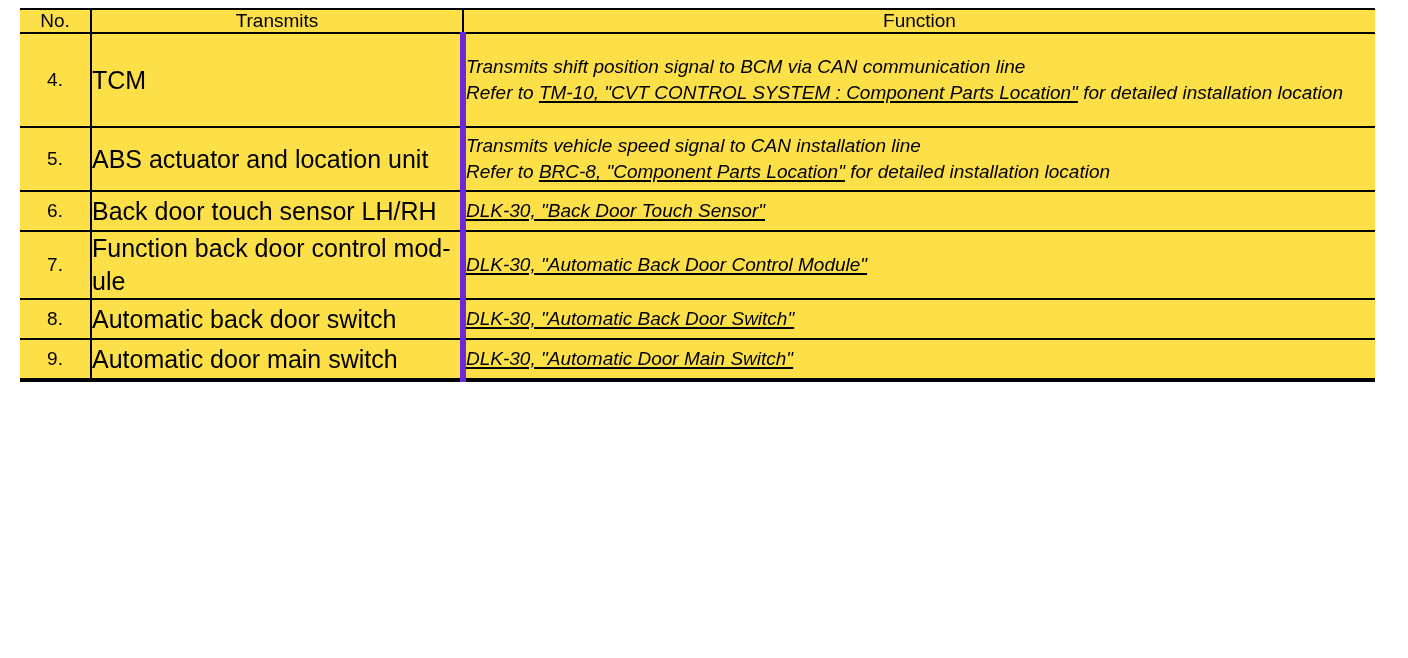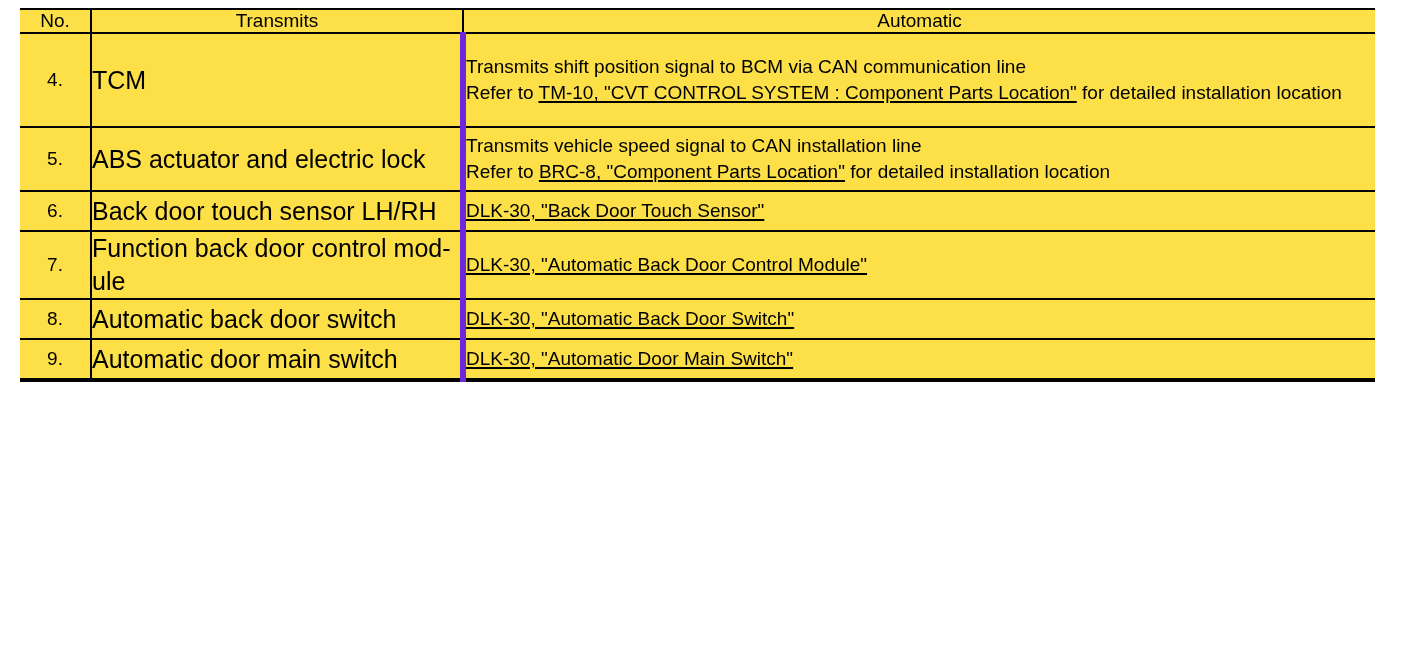--- a/index.html
+++ b/index.html
@@ -87,21 +87,21 @@
 
   
   .xref {
     text-decoration: underline;
     text-decoration-thickness: 2px;
     text-underline-offset: 2px;
     color: #000;
     cursor: pointer;
   }
 
-  .fn-line { display: block; white-space: normal; }
+  .fn-line { display: block; white-space: normal; font-style: italic; }
 
   
   .r-tall3 td { height: 92px; }
   .r-tall2 td { height: 62px; }
   .r-single td { height: 38px; }
   .r-wrap2 td { height: 66px; }
 </style>
 </head>
 <body>
 
@@ -111,37 +111,37 @@
     <colgroup>
       <col class="col-no">
       <col class="col-component">
       <col class="col-function">
     </colgroup>
 
     <thead>
       <tr>
         <th class="h-no">No.</th>
         <th class="h-component">Transmits</th>
-        <th class="h-function">Automatic</th>
+        <th class="h-function">Function</th>
       </tr>
     </thead>
 
     <tbody id="table-body">
 
     <tr class="r-tall3">
           <td class="c-no">4.</td>
           <td class="c-component">TCM</td>
           <td class="c-function">
             <span class="fn-line"><span>Transmits shift position signal to BCM via CAN communication line</span></span>
             <span class="fn-line"><span>Refer to </span><span class="xref">TM-10, "CVT CONTROL SYSTEM : Component Parts Location"</span><span> for detailed installation location</span></span>
           </td>
         </tr>
         <tr class="r-tall2">
           <td class="c-no">5.</td>
-          <td class="c-component">ABS actuator and electric lock</td>
+          <td class="c-component">ABS actuator and location unit</td>
           <td class="c-function">
             <span class="fn-line"><span>Transmits vehicle speed signal to CAN installation line</span></span>
             <span class="fn-line"><span>Refer to </span><span class="xref">BRC-8, "Component Parts Location"</span><span> for detailed installation location</span></span>
           </td>
         </tr>
         <tr class="r-single">
           <td class="c-no">6.</td>
           <td class="c-component">Back door touch sensor LH/RH</td>
           <td class="c-function">
             <span class="fn-line"><span class="xref">DLK-30, "Back Door Touch Sensor"</span></span>

